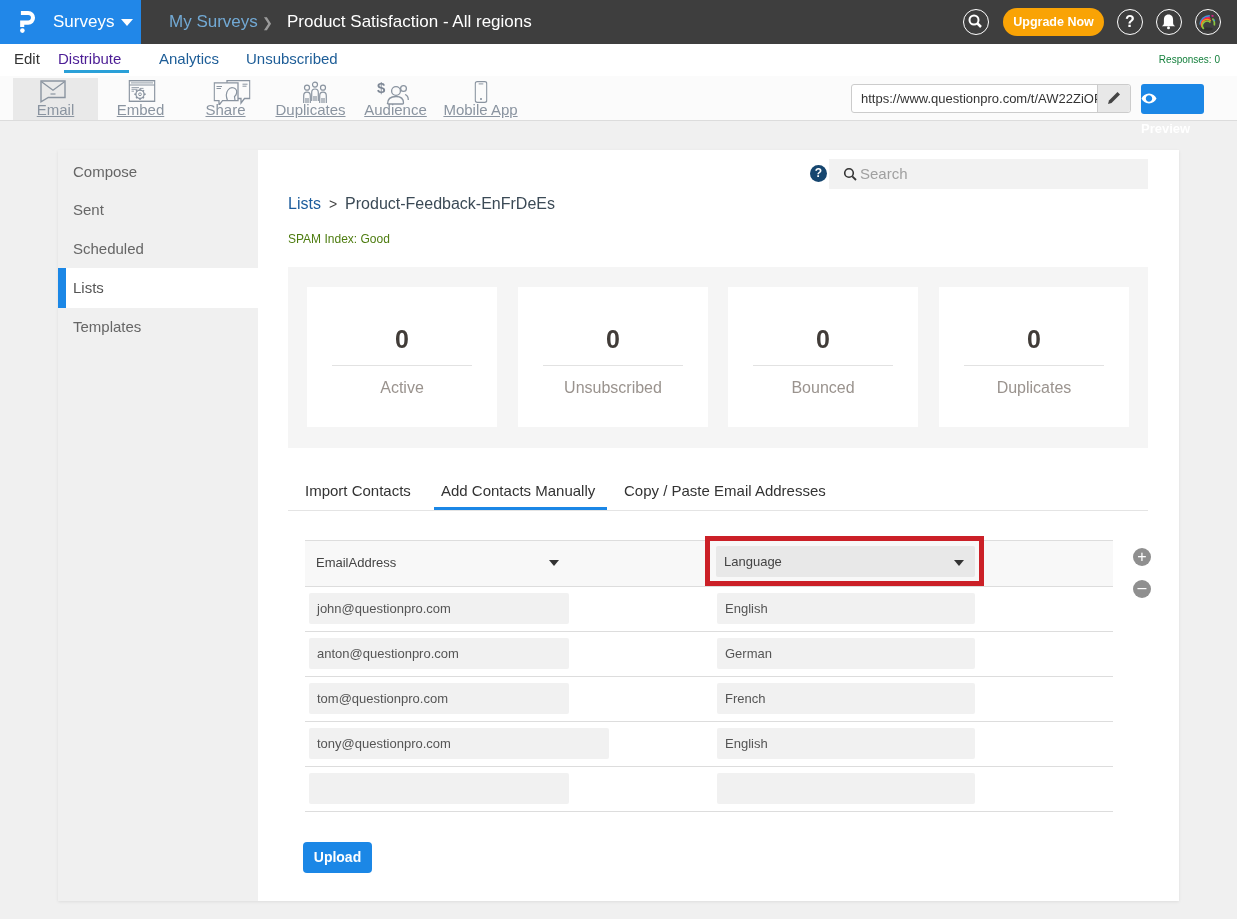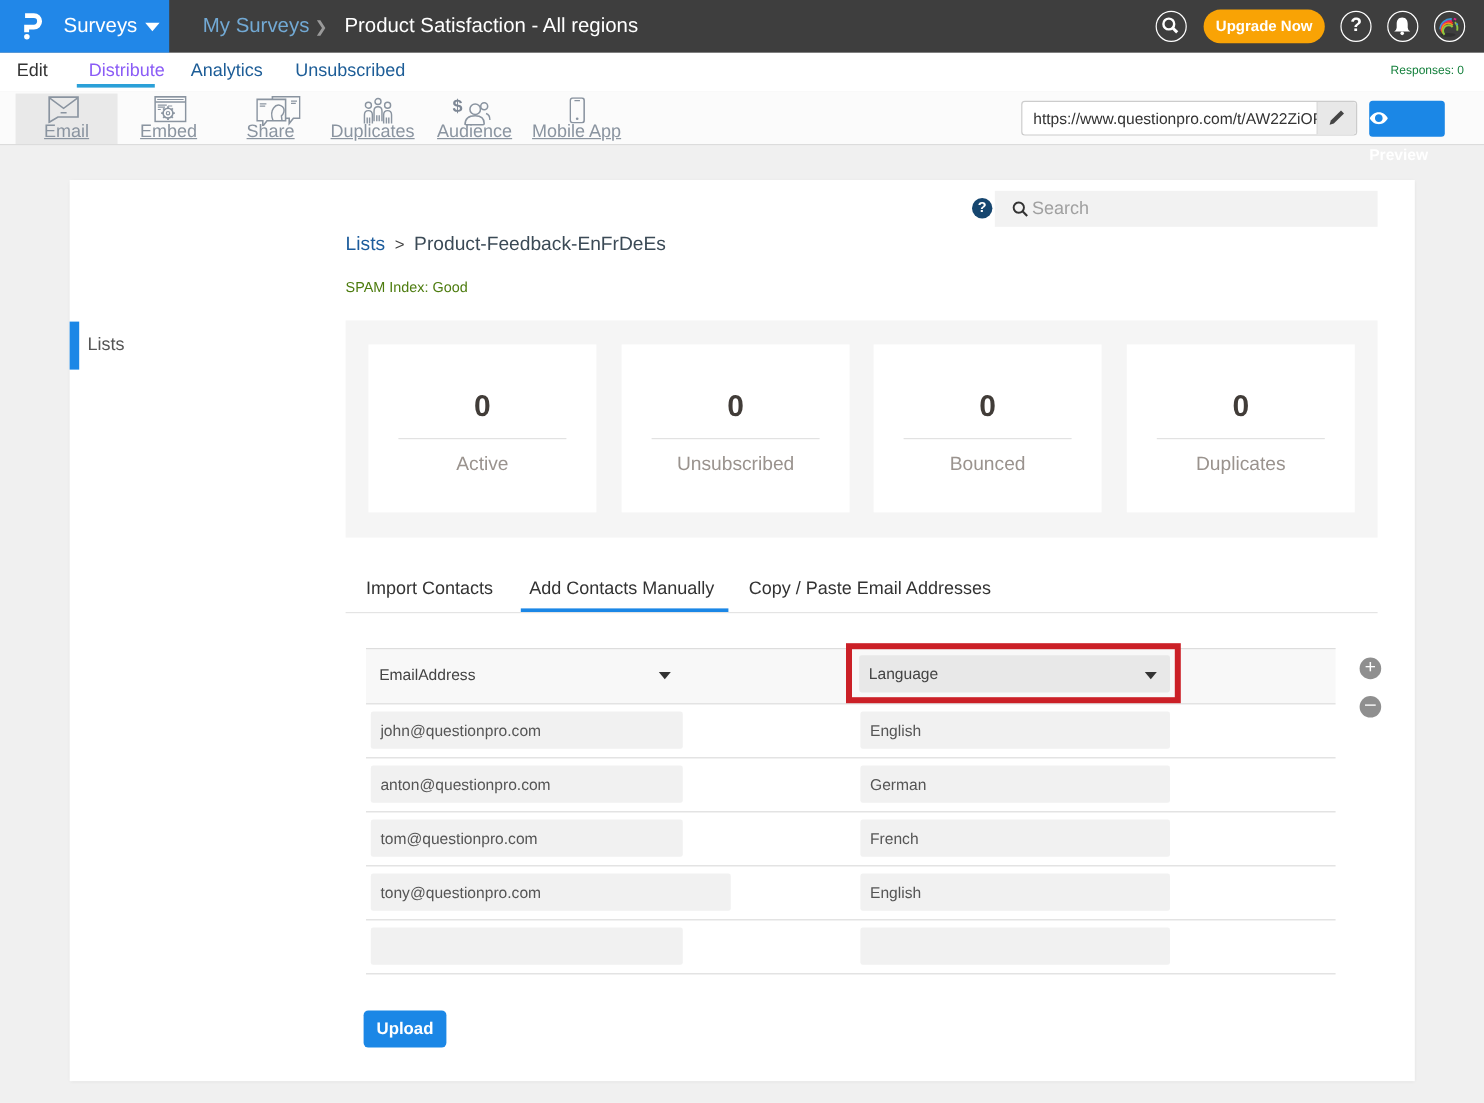--- a/index.html
+++ b/index.html
@@ -94,21 +94,21 @@
       <path d="M7 18.2 A 5.2 5.2 0 0 1 14.8 11" fill="none" stroke="#f7941d" stroke-width="1.2"></path>
       <path d="M7.8 19 A 4.5 4.5 0 0 1 14.5 12.5" fill="none" stroke="#8dc63f" stroke-width="1.7"></path>
       <path d="M16.5 8.5 A 8 8 0 0 1 18.3 15.5" fill="none" stroke="#8dc63f" stroke-width="1.6"></path>
       <line x1="15.5" y1="5.5" x2="17.5" y2="6.3" stroke="#e0218a" stroke-width="1.5"></line>
       <line x1="17.8" y1="9.5" x2="18.6" y2="11" stroke="#3b97d3" stroke-width="1.5"></line>
     </svg>
   </div>
 </div>
 <div id="navbar">
   <div class="navitem" style="left:14px; color:#333;">Edit</div>
-  <div class="navitem" style="left:74px; color:#8b5cf6;">Distribute</div>
+  <div class="navitem" style="left:58px; color:#4c1d95;">Distribute</div>
   <div style="position:absolute; left:64px; top:26px; width:65px; height:2.5px; background:#2aa0d8;"></div>
   <div class="navitem" style="left:159px; color:#1d5d97;">Analytics</div>
   <div class="navitem" style="left:246px; color:#1d5d97;">Unsubscribed</div>
   <div id="responses">Responses: 0</div>
 </div>
 <div id="toolbar">
   <div class="tool" id="tool-email" style="left:13px;">
     <svg width="26" height="23" viewBox="0 0 26 23" style="top:2px; left:calc(50% - 3px);">
         <path d="M1 1 L25 1 L25 17.5 L8.3 17.5 L1 21.8 Z" fill="none" stroke="#8a94a0" stroke-width="1.4"></path>
         <path d="M1.5 1.8 L13 10.3 L24.5 1.8" fill="none" stroke="#8a94a0" stroke-width="1.3"></path>
@@ -191,20 +191,26 @@
     <div id="urltext">https://www.questionpro.com/t/AW22ZiOP4</div>
     <div id="pencilbtn"><svg width="14" height="14" viewBox="0 0 14 14" style="margin:6px 0 0 9px;">
           <path d="M1 13 L2 9.5 L10.5 1 L13 3.5 L4.5 12 Z" fill="#444"></path>
         </svg></div>
   </div>
   <div id="previewbtn"><svg width="16" height="11" viewBox="0 0 16 11" style="vertical-align:-1px; margin-right:4px;">
         <path d="M8 0.5 C4.5 0.5 1.8 2.8 0.5 5.5 C1.8 8.2 4.5 10.5 8 10.5 C11.5 10.5 14.2 8.2 15.5 5.5 C14.2 2.8 11.5 0.5 8 0.5 Z M8 8.7 C6.2 8.7 4.8 7.3 4.8 5.5 C4.8 3.7 6.2 2.3 8 2.3 C9.8 2.3 11.2 3.7 11.2 5.5 C11.2 7.3 9.8 8.7 8 8.7 Z" fill="#fff"></path>
       </svg>Preview</div>
 </div>
 <div id="panel">
+  <div id="sidebar">
+    <div class="sideitem" style="top:2px;">Compose</div>
+    <div class="sideitem" style="top:40px;">Sent</div>
+    <div class="sideitem" style="top:79px;">Scheduled</div>
+    <div class="sideitem" style="top:157px;">Templates</div>
+  </div>
   <div id="side-active"></div>
   <div id="side-activebar"></div>
   <div class="sideitem" style="left:0; top:118px; color:#555;">Lists</div>
 
   <div id="helpq">?</div>
   <div id="searchbox">
     <svg width="15" height="15" viewBox="0 0 15 15" style="position:absolute;left:14px;top:8px;">
         <circle cx="6" cy="6" r="4.3" fill="none" stroke="#333" stroke-width="1.6"></circle>
         <line x1="9.3" y1="9.3" x2="13" y2="13" stroke="#333" stroke-width="1.8"></line>
       </svg>

